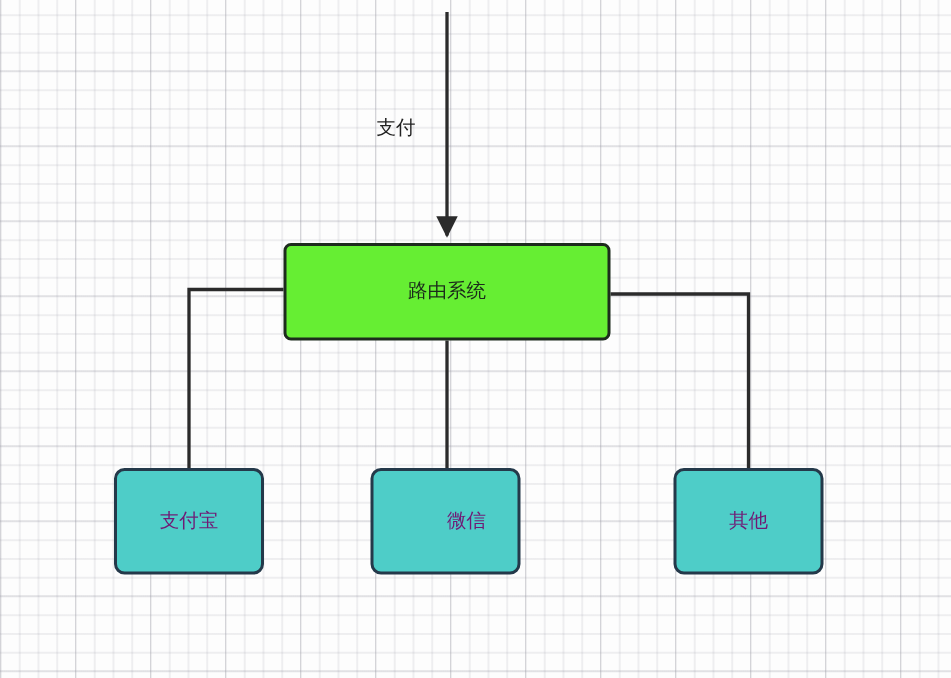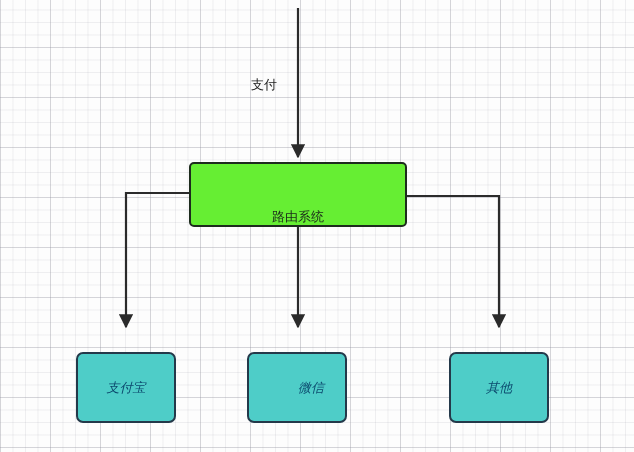--- a/index.html
+++ b/index.html
@@ -45,32 +45,30 @@
   .node-router {
     left: 189px;
     top: 162px;
     width: 218px;
     height: 65px;
     background: #66ee33;
     border: 2px solid #1d2b1d;
     border-radius: 5px;
     color: #1b2a1b;
     font-size: 13px;
-    align-items: flex-end;
   }
   .node-leaf {
-    top: 352px;
+    top: 312px;
     width: 100px;
     height: 71px;
     background: #4ecdc8;
     border: 2px solid #24394a;
     border-radius: 7px;
-    color: #0c4a6e;
+    color: #701a75;
     font-size: 13px;
-    font-style: italic;
   }
   #node-alipay { left: 76px; }
   #node-wechat { left: 247px; padding-left: 28px; }
   #node-other  { left: 449px; text-align: center; }
 
   .edge-label {
     position: absolute;
     font-size: 13px;
     color: #222222;
     white-space: nowrap;

